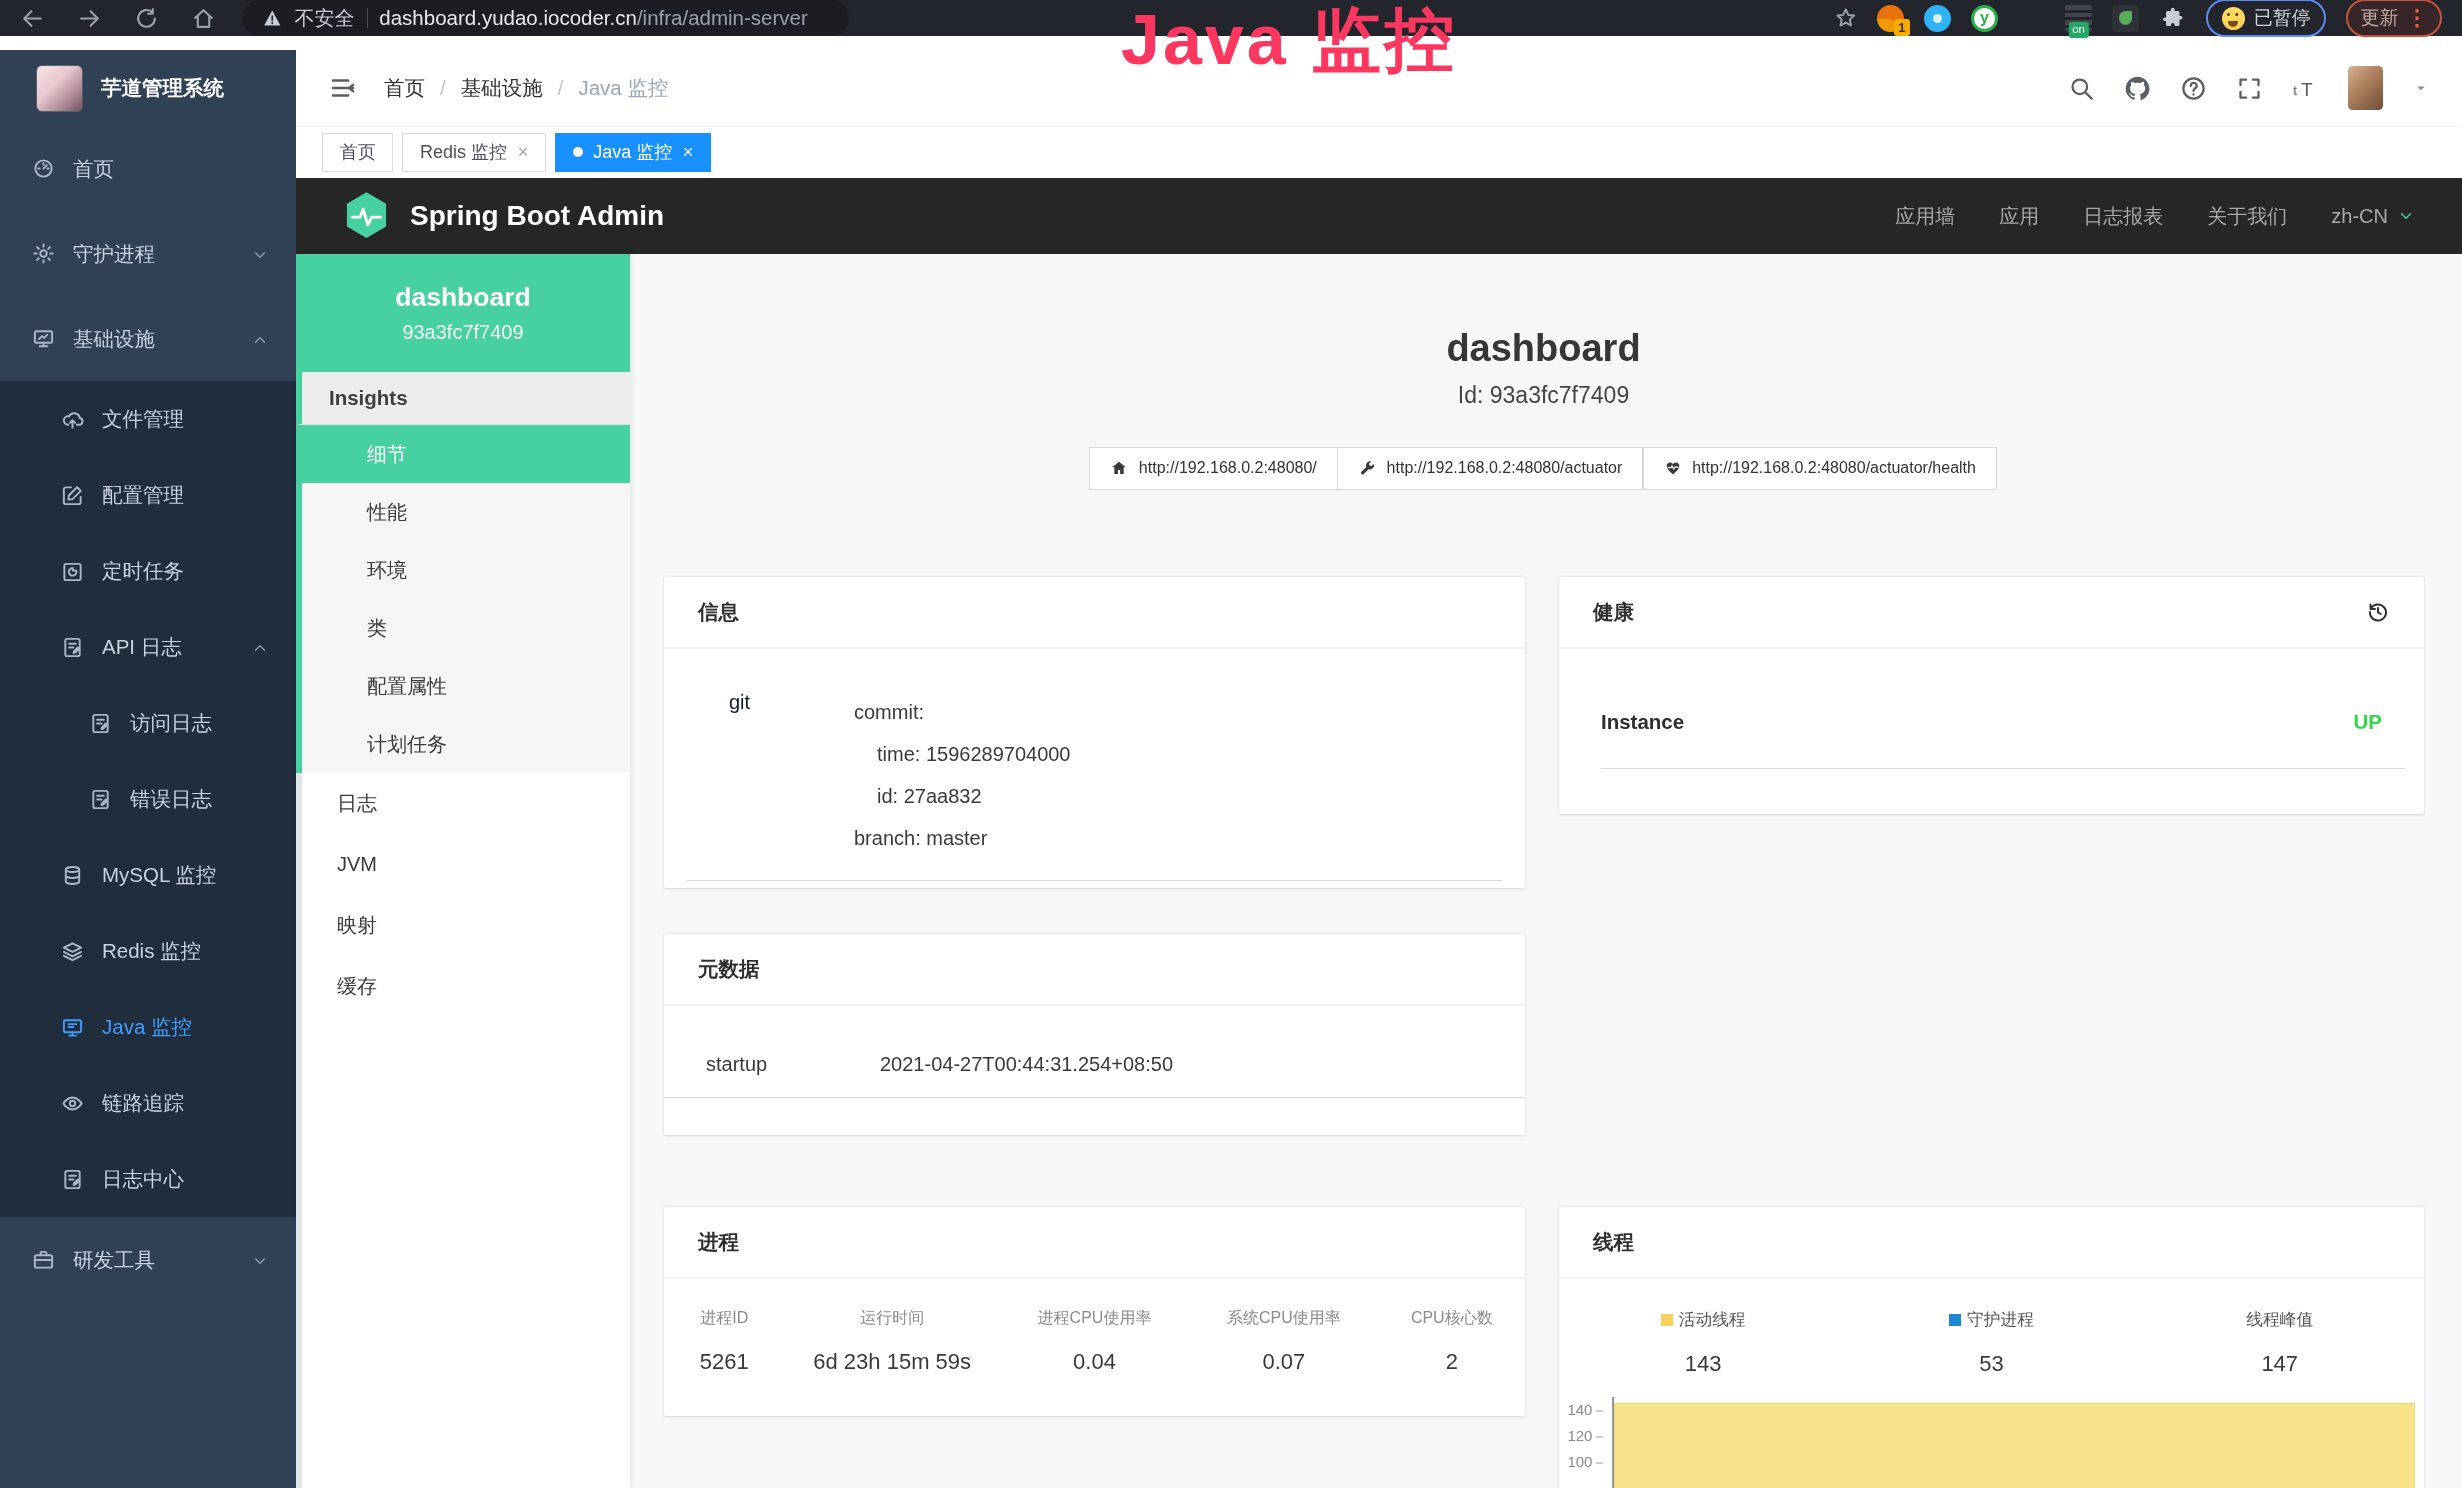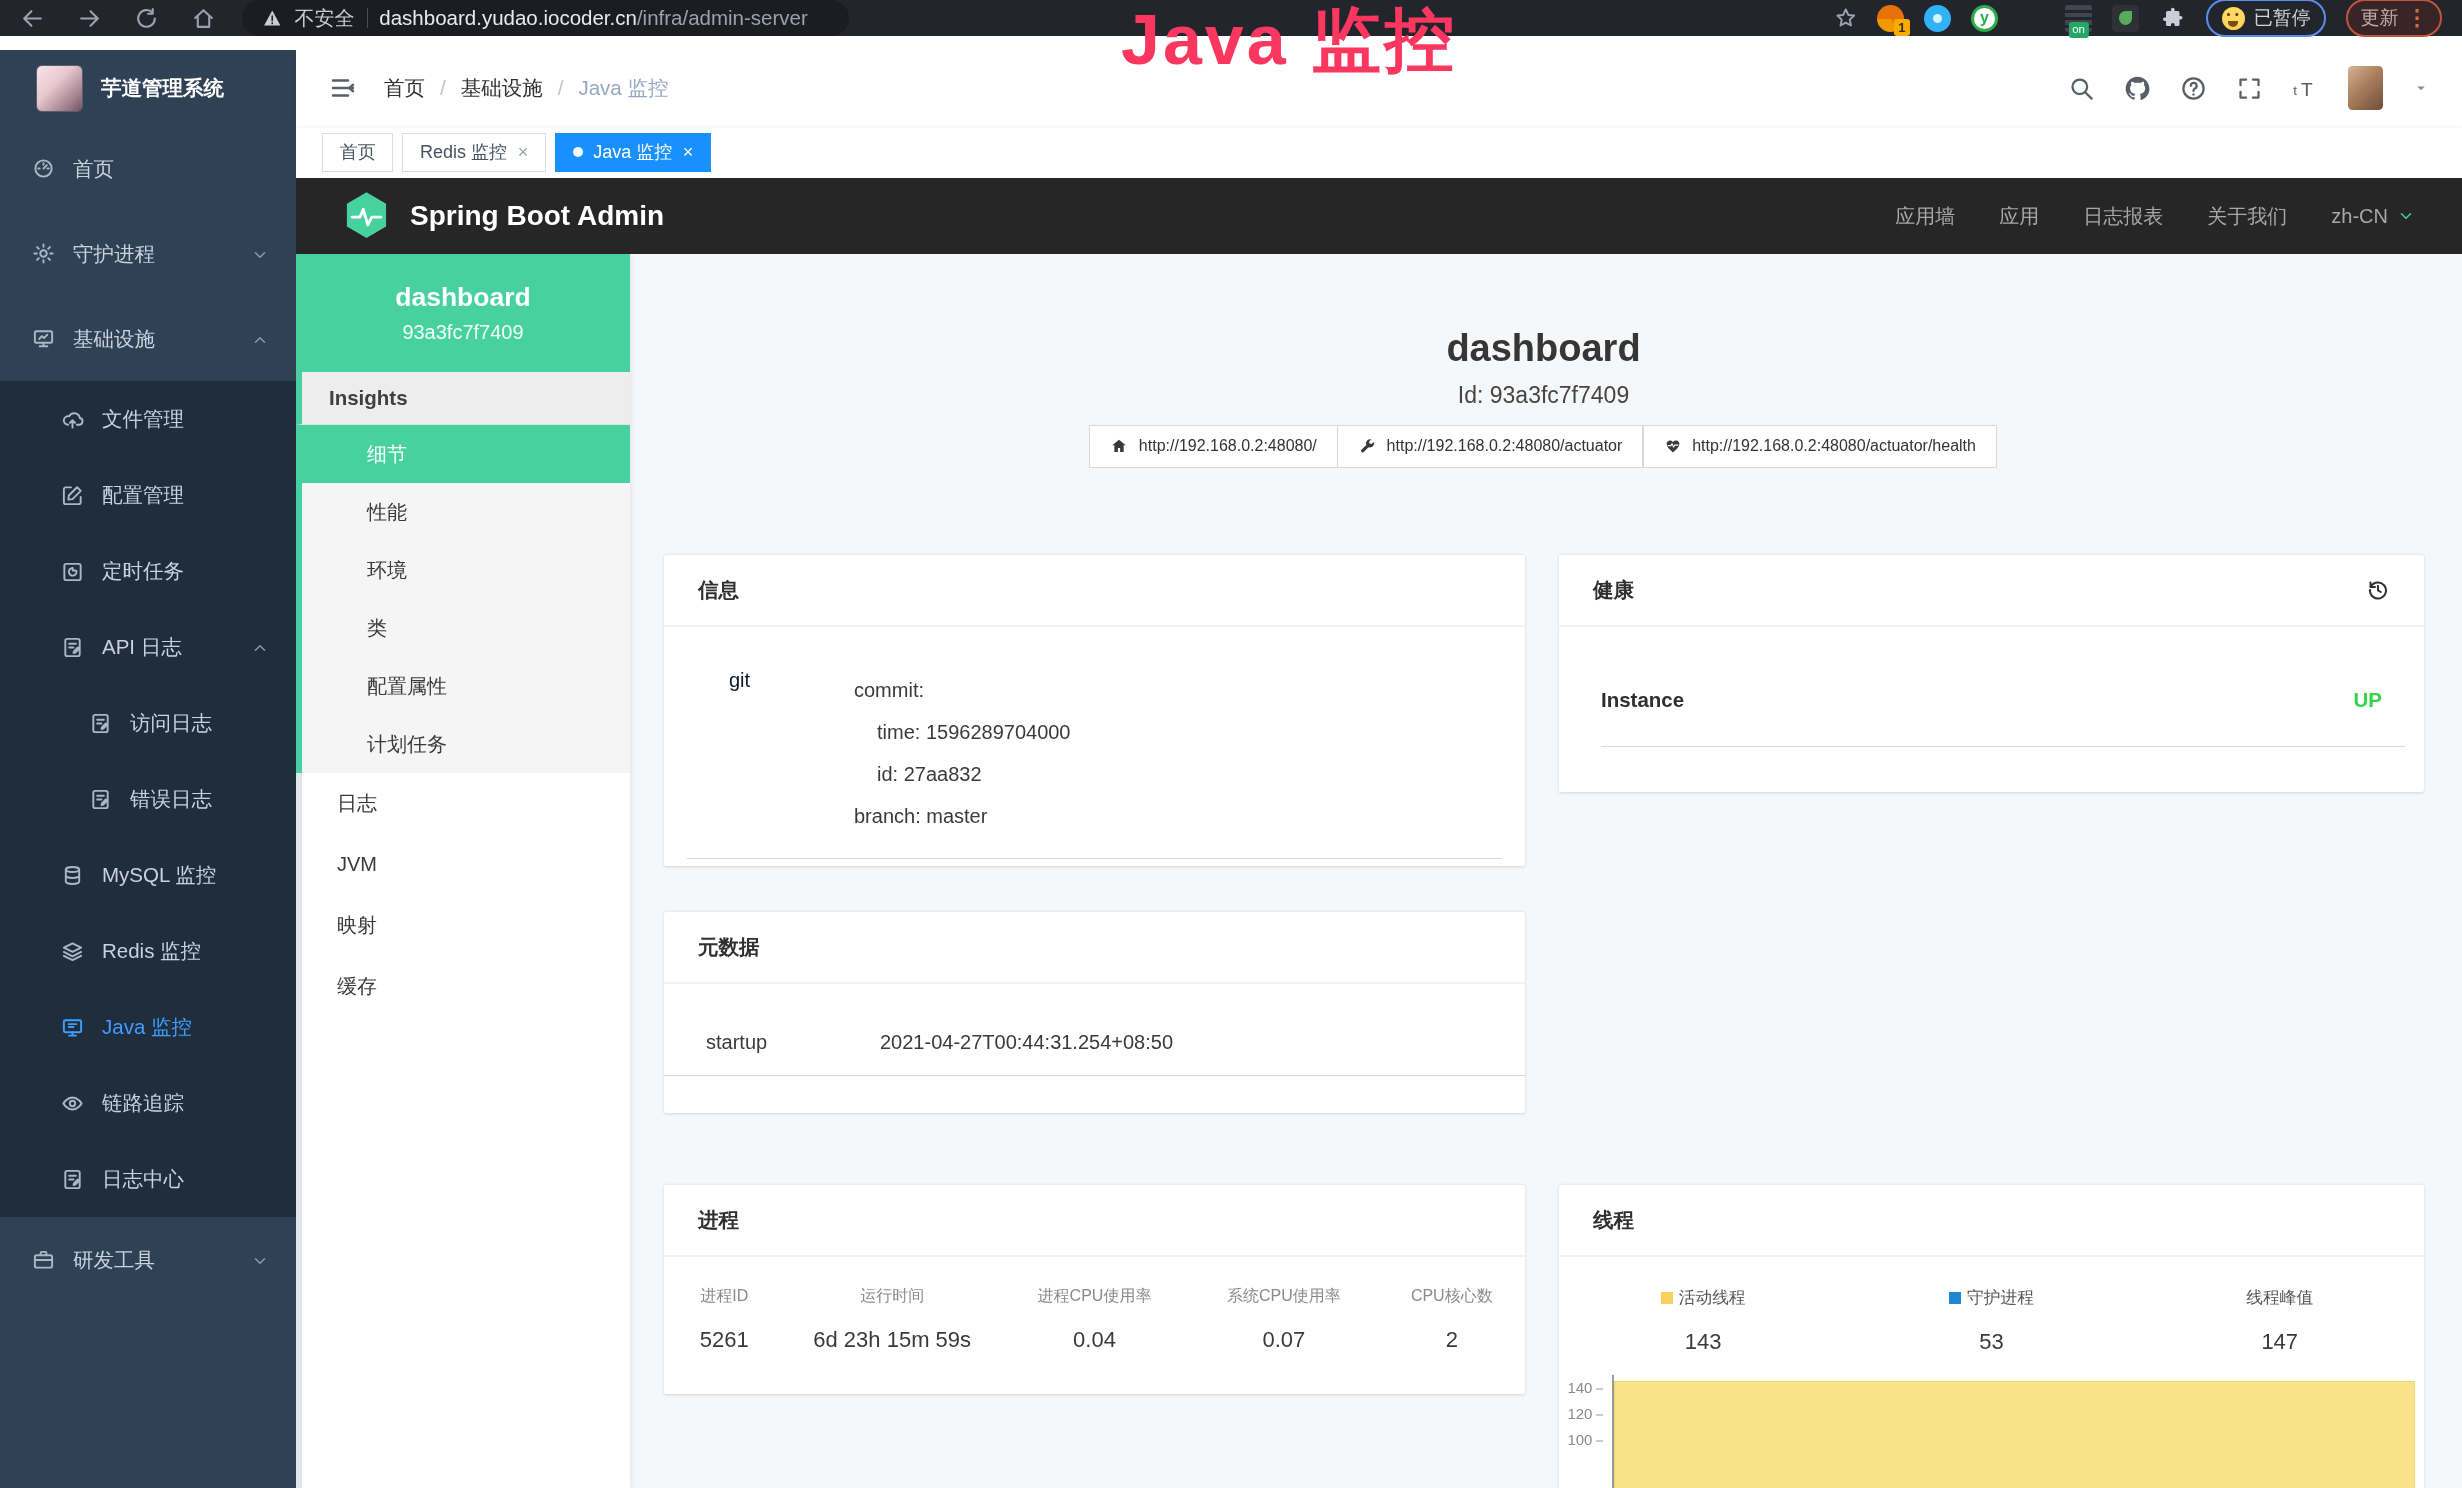--- a/index.html
+++ b/index.html
@@ -97,21 +97,21 @@
   .insights-label{height:53px;background:#ededed;border-left:6px solid #48d1a0;border-bottom:0.8px solid #e0e0e0;display:flex;align-items:center;padding-left:27px;font-size:20.5px;font-weight:bold;color:#3f3f3f}
   .insight{height:58px;background:#f5f5f5;border-left:6px solid #48d1a0;display:flex;align-items:center;padding-left:65px;font-size:20px;color:#3a3a3a;cursor:pointer}
   .insight.active{background:#48d1a0;color:#fff}
   .sba-root{height:61px;background:#fff;border-left:6px solid #dfe5e9;display:flex;align-items:center;padding-left:35px;font-size:20px;color:#3a3a3a;cursor:pointer}
   .sba-fill{flex:1;border-left:6px solid #dfe5e9;background:#fff}
 
   .sba-content{flex:1;background:#f6f7f8;overflow:hidden;position:relative}
   .content-col{width:1759px;margin-left:34px}
   .page-title{margin-top:73px;text-align:center;font-size:38px;color:#363636;font-weight:bold}
   .page-sub{margin-top:12px;text-align:center;font-size:23px;color:#454545}
-  .url-row{margin-top:16px;display:flex;justify-content:center}
+  .url-row{margin-top:38px;display:flex;justify-content:center}
   .url-btn{display:flex;align-items:center;gap:10.6px;background:#fff;border:0.8px solid #d9d9d9;padding:11.4px 20px;font-size:16px;color:#333;margin-left:-0.8px;cursor:pointer;white-space:nowrap}
   .url-btn .icon{width:18px;height:18px;color:#3a3a3a}
 
   .cards{margin-top:87px;display:grid;grid-template-columns:861px 865px;column-gap:34px;row-gap:46px;align-items:start;padding-bottom:30px}
   .card{background:#fff;border-radius:2.3px;box-shadow:0 0.8px 3px rgba(0,0,0,.14)}
   .card-header{height:72px;display:flex;align-items:center;justify-content:space-between;padding:0 34px;font-size:20.5px;font-weight:bold;color:#2f2f2f;border-bottom:2.3px solid #f1f2f4}
   .card-header .hicon{width:24px;height:24px;color:#2f2f2f;cursor:pointer}
   .card-body{padding:0 23px}
   .card-info{grid-column:1;grid-row:1;height:311px}
   .card-health{grid-column:2;grid-row:1;height:237px}

